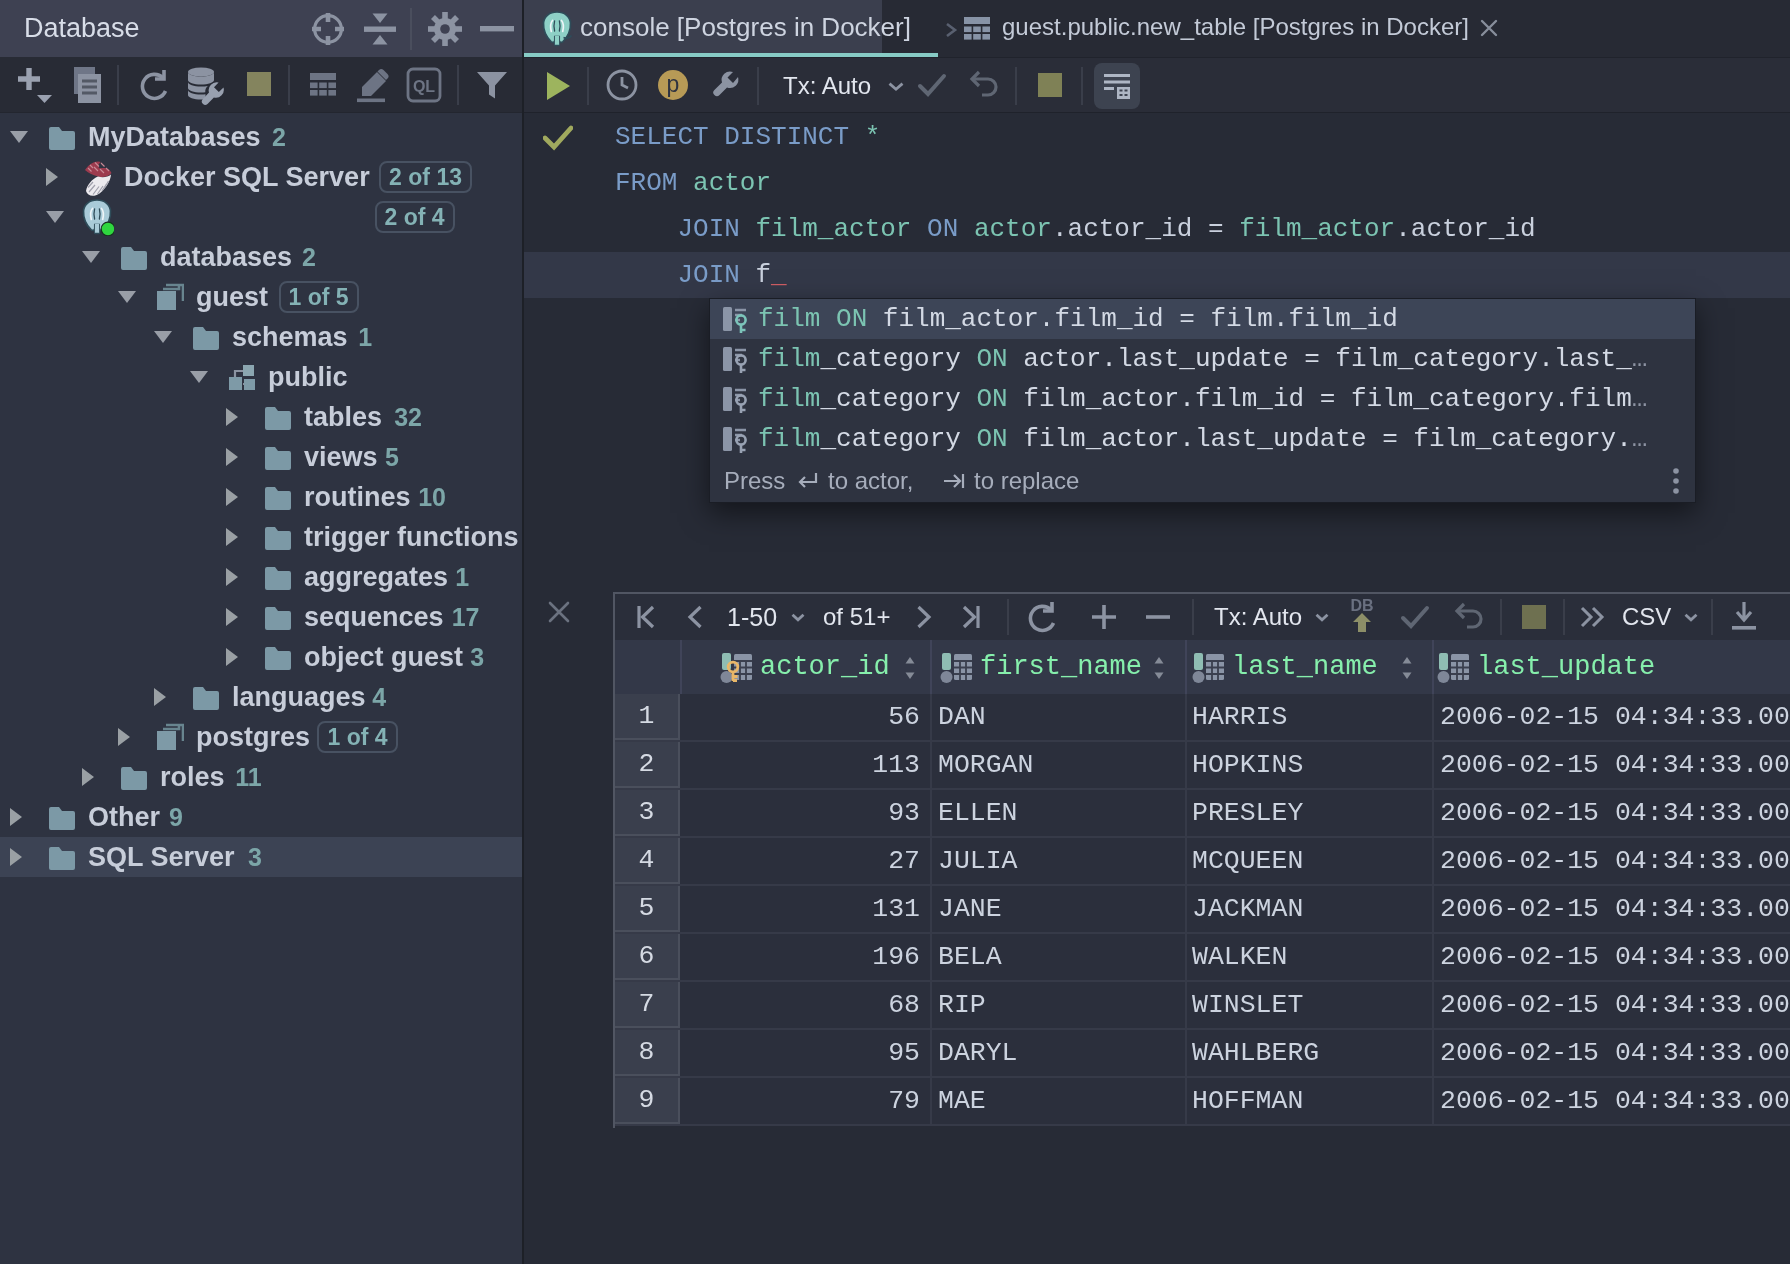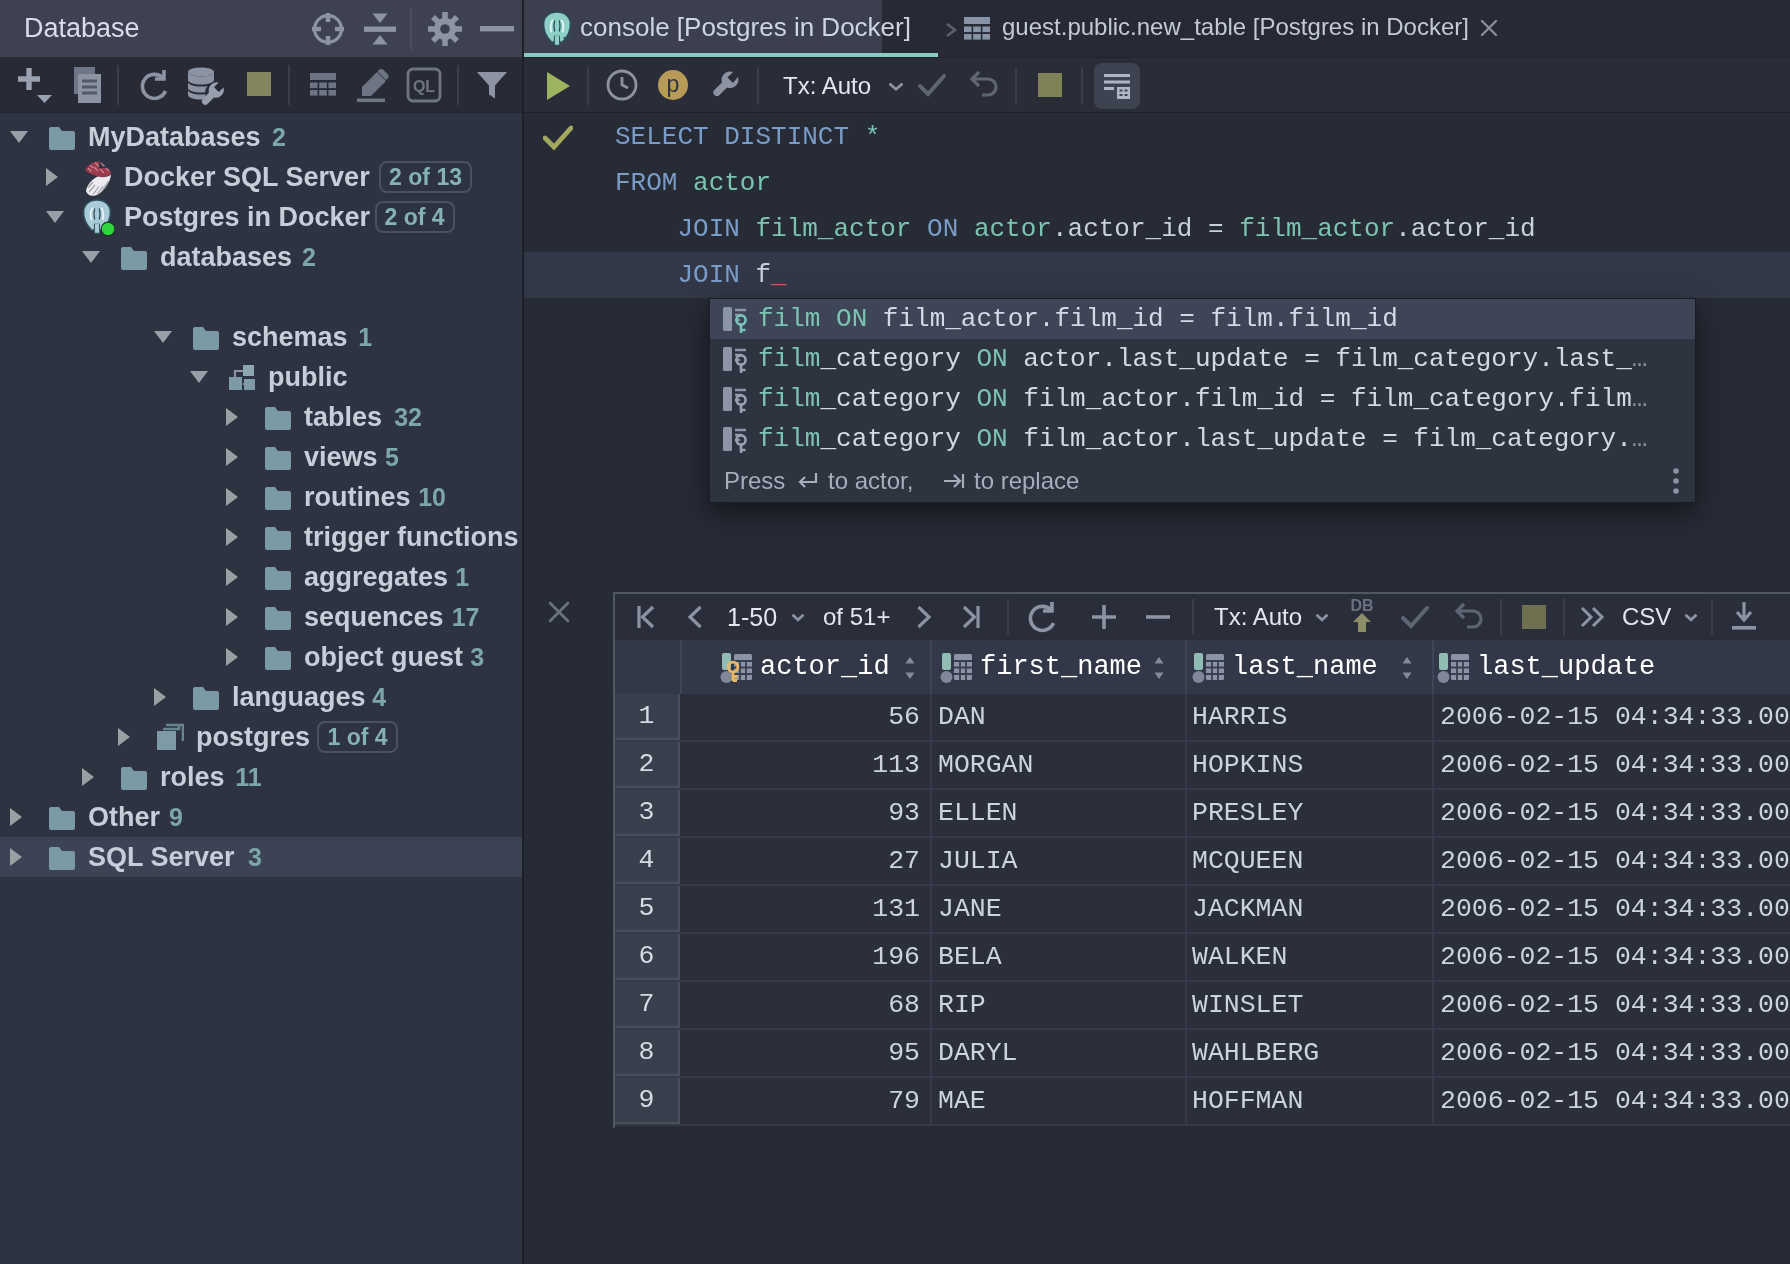--- a/index.html
+++ b/index.html
@@ -28,21 +28,21 @@
 .kw{color:#7a9cc8;}.tbl{color:#7cc4b2;}.pln{color:#c9d0dd;}
 #curline{position:absolute;left:0;top:252px;width:1266px;height:46px;background:#333848;}
 #popup{position:absolute;left:185px;top:298px;width:987px;height:205px;background:#2e3340;border:1px solid #1a1d25;box-shadow:0 10px 26px rgba(0,0,0,.5);box-sizing:border-box;}
 .prow{position:absolute;left:0;width:985px;height:40px;line-height:40px;font-size:26px;white-space:pre;}
 .prow.sel{background:#3d4557;}
 .phint{position:absolute;left:0;top:161px;width:985px;height:42px;line-height:42px;color:#a6adbb;font-size:24px;white-space:nowrap;text-align:right;}
 #res{position:absolute;left:89px;top:592px;width:1177px;height:536px;}
 #rtool{position:absolute;left:2px;top:2px;width:1175px;height:46px;background:#2a2e3a;}
 #rborder{position:absolute;left:0;top:0;width:2px;height:536px;background:#515663;}
 #rtborder{position:absolute;left:0;top:0;width:1177px;height:2px;background:#515663;}
-#rhead{position:absolute;left:2px;top:48px;width:1175px;height:54px;background:#333848;font-size:27px;color:#ffffff;}
+#rhead{position:absolute;left:2px;top:48px;width:1175px;height:54px;background:#333848;font-size:27px;color:#86efac;}
 .rcolsep{position:absolute;top:0;width:2px;height:54px;background:#404459;}
 .rrow{position:absolute;width:1175px;height:46px;background:#2b2f3c;border-bottom:2px solid #363a48;font-size:26.5px;color:#ccd3df;}
 .cell{position:absolute;top:0;height:46px;line-height:46px;white-space:pre;overflow:hidden;}
 .csep{position:absolute;top:0;width:2px;height:46px;background:#363a48;}
 .tt{color:#e2e6ee;font-size:26px;}
 </style></head><body>
 
 <div id="left">
 <div id="lhead">
       <span class="title">Database</span>
@@ -147,30 +147,38 @@
         <path d="M14.8 26.5 L14.8 36 M19.2 26.5 L19.2 36" stroke="#2e4c59" stroke-width="1.5"></path>
         <rect x="14.9" y="26" width="4.2" height="9" fill="#a9cbd8"></rect>
         <path d="M15 35.5 h4" stroke="#2e4c59" stroke-width="1.5"></path>
         <path d="M12.5 10.5 C10.8 12.5 10.3 17.5 11.3 21.5" fill="none" stroke="#eef5f8" stroke-width="1.7" stroke-linecap="round"></path>
         <path d="M14.6 10.8 C14 13 14 18 14.6 21" fill="none" stroke="#2e4c59" stroke-width="1.3" stroke-linecap="round"></path>
         <path d="M21.5 10.5 C23.2 12.5 23.7 17.5 22.7 21.5" fill="none" stroke="#eef5f8" stroke-width="1.7" stroke-linecap="round"></path>
         <path d="M19.4 10.8 C20 13 20 18 19.4 21" fill="none" stroke="#2e4c59" stroke-width="1.3" stroke-linecap="round"></path>
         <path d="M23.5 27.5 C27 29 30 27.8 31.5 25.5" stroke="#2e4c59" stroke-width="1.6" fill="none"></path>
         <circle cx="28" cy="31" r="6.8" fill="#2fd63f" stroke="#17331f" stroke-width="1.2"></circle>
       </svg>
-<span class="lbl" style="left:124px">Postgres in Docker</span>
 <span class="badge" style="left:374.52px">2 of 4</span>
 </div>
 <div class="trow" style="top:237px">
 <div class="arr exp" style="left:82px"></div>
 <svg class="icon" style="left:120px;top:8px" width="28" height="26" viewBox="0 0 28 26">
         <path d="M1 4 a2 2 0 0 1 2 -2 h8 l3 4 h11 a2 2 0 0 1 2 2 v15 a2 2 0 0 1 -2 2 h-22 a2 2 0 0 1 -2 -2 z" fill="#7c99a6"></path>
       </svg>
 <span class="lbl" style="left:160px">databases</span>
 <span class="lbl cnt" style="left:301.97999999999996px">2</span>
+</div>
+<div class="trow" style="top:277px">
+<div class="arr exp" style="left:118px"></div>
+<svg class="icon" style="left:154px;top:5px" width="30" height="30" viewBox="0 0 30 30">
+        <path d="M9 7 L25 7 L25 3 M12 3 L29 3 L29 19" stroke="#68858f" stroke-width="2.6" fill="none"></path>
+        <rect x="3" y="9" width="19" height="19" fill="#7e9aa7"></rect>
+      </svg>
+<span class="lbl" style="left:196px">guest</span>
+<span class="badge" style="left:278.58px">1 of 5</span>
 </div>
 <div class="trow" style="top:317px">
 <div class="arr exp" style="left:154px"></div>
 <svg class="icon" style="left:192px;top:8px" width="28" height="26" viewBox="0 0 28 26">
         <path d="M1 4 a2 2 0 0 1 2 -2 h8 l3 4 h11 a2 2 0 0 1 2 2 v15 a2 2 0 0 1 -2 2 h-22 a2 2 0 0 1 -2 -2 z" fill="#7c99a6"></path>
       </svg>
 <span class="lbl" style="left:232px">schemas</span>
 <span class="lbl cnt" style="left:358.32px">1</span>
 </div>
 <div class="trow" style="top:357px">

